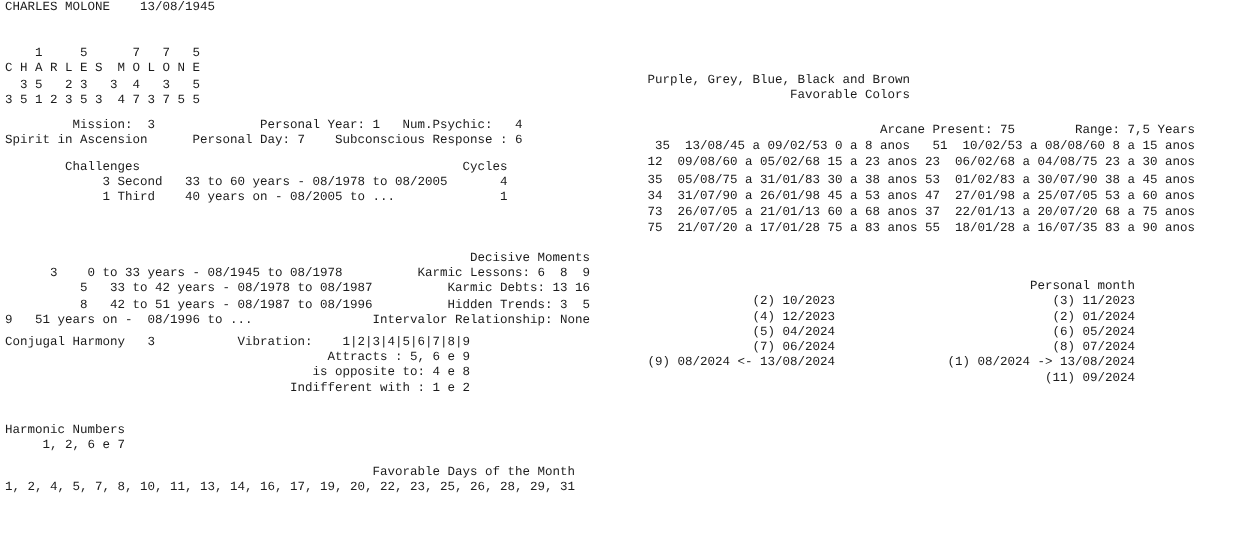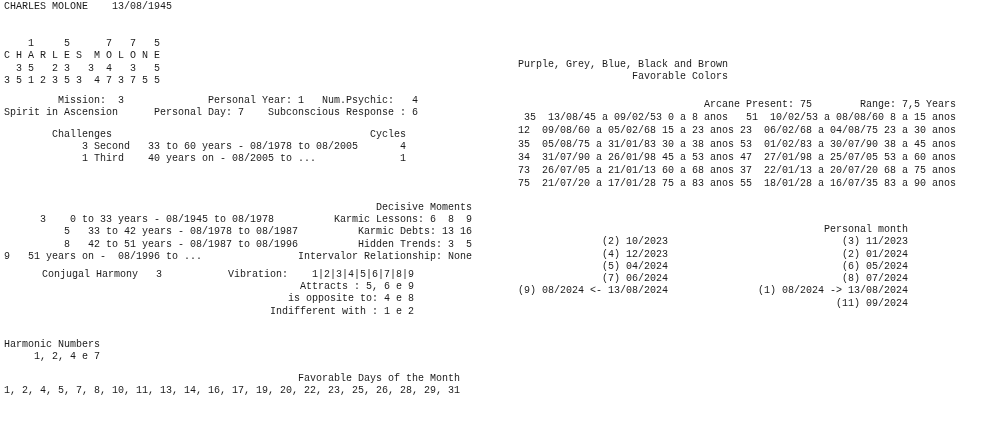--- a/index.html
+++ b/index.html
@@ -47,30 +47,30 @@
   </section>
 
   <section class="blk" style="left:4px; top:202px;">
     <div class="ln">Decisive Moments</div>
     <div class="ln">3    0 to 33 years - 08/1945 to 08/1978          Karmic Lessons: 6  8  9</div>
     <div class="ln">5   33 to 42 years - 08/1978 to 08/1987          Karmic Debts: 13 16</div>
     <div class="ln">8   42 to 51 years - 08/1987 to 08/1996          Hidden Trends: 3  5</div>
     <div class="ln">9   51 years on -  08/1996 to ...                Intervalor Relationship: None</div>
   </section>
 
-  <section class="blk" style="left:4px; top:269px;margin-left:38px;">
+  <section class="blk" style="left:4px; top:269px;">
     <div class="ln">Conjugal Harmony   3           Vibration:    1|2|3|4|5|6|7|8|9</div>
     <div class="ln">Attracts : 5, 6 e 9</div>
     <div class="ln">is opposite to: 4 e 8</div>
     <div class="ln">Indifferent with : 1 e 2</div>
   </section>
 
   <section class="blk" style="left:4px; top:339px;">
     <div class="ln">Harmonic Numbers</div>
-    <div class="ln">1, 2, 4 e 7</div>
+    <div class="ln">1, 2, 6 e 7</div>
   </section>
 
   <section class="blk" style="left:4px; top:373px;">
     <div class="ln">Favorable Days of the Month</div>
     <div class="ln">1, 2, 4, 5, 7, 8, 10, 11, 13, 14, 16, 17, 19, 20, 22, 23, 25, 26, 28, 29, 31</div>
   </section>
 
   <section class="blk" style="left:518px; top:59px;">
     <div class="ln">Purple, Grey, Blue, Black and Brown</div>
     <div class="ln">Favorable Colors</div>

